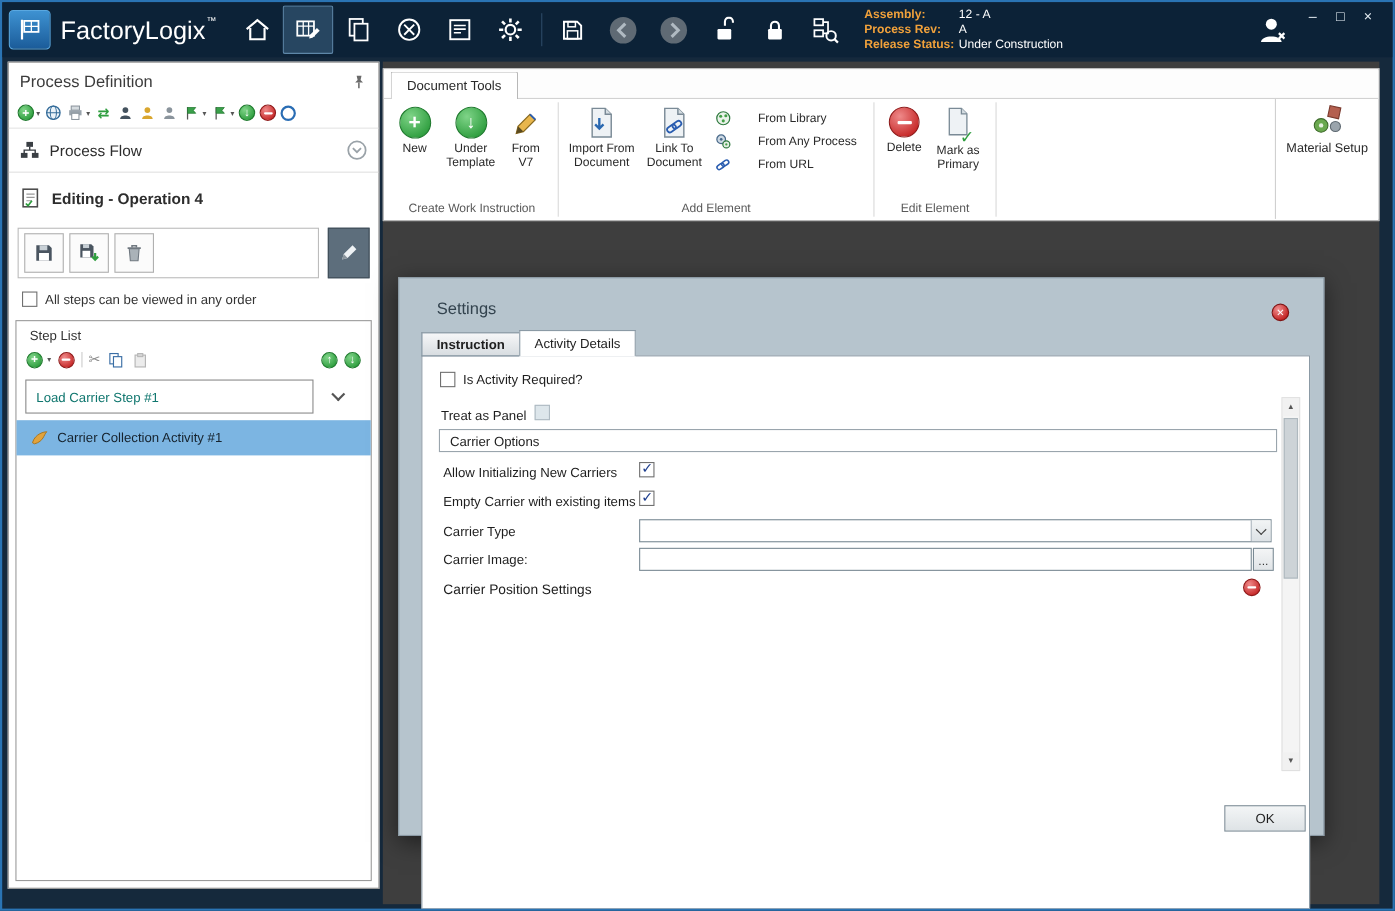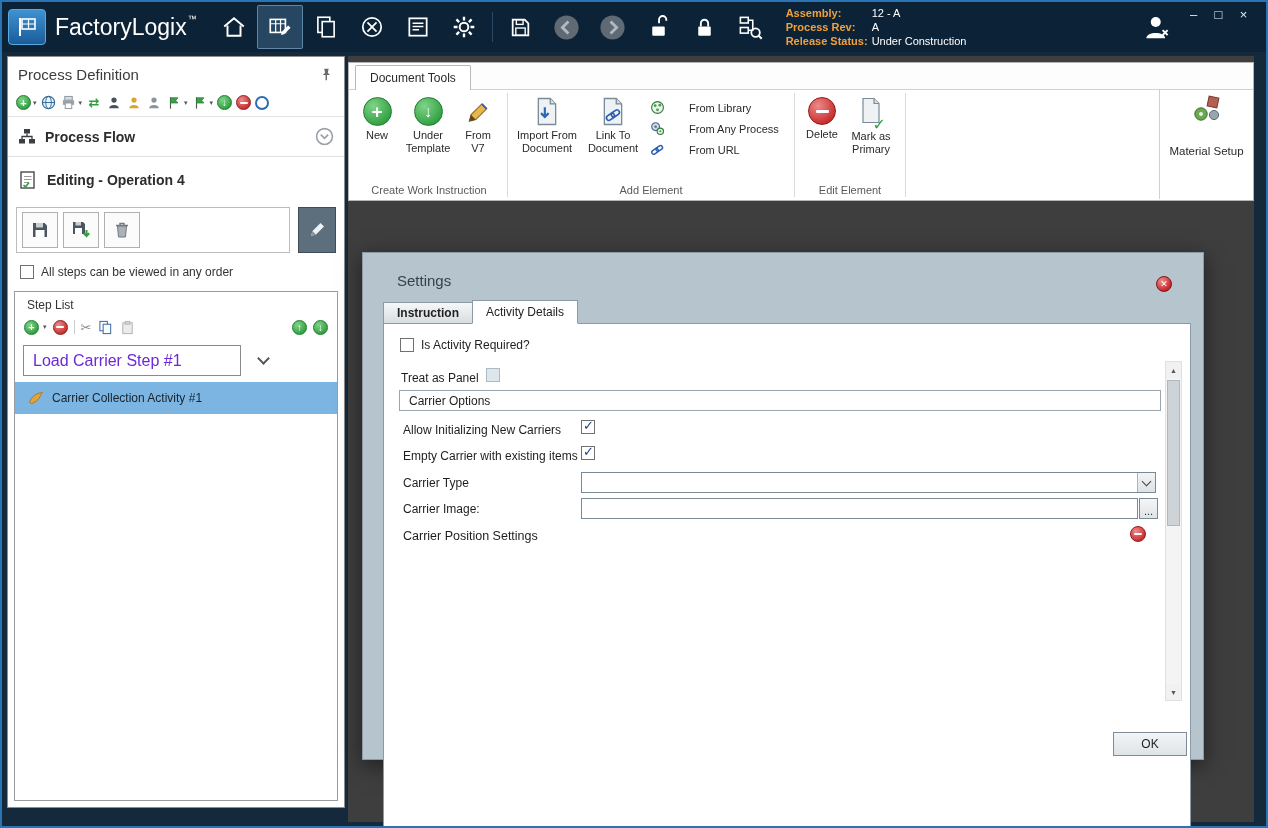--- a/index.html
+++ b/index.html
@@ -23,36 +23,36 @@
   .win-ctrls span{color:#e4ecf2;width:25px;text-align:center;font-size:13px;line-height:18px;cursor:default}
 
   
   .sidebar{position:absolute;top:54px;left:5px;width:338px;height:752px;background:#fff;border:1px solid #8d8d8d;display:flex;flex-direction:column}
   .sb-header{height:32px;display:flex;align-items:center;padding:3px 10px 0}
   .sb-title{font-size:15px;color:#3c3c3c;flex:1}
   .sb-tools{height:28px;display:flex;align-items:center;gap:4px;padding:0 8px;border-bottom:1px solid #e4e4e4}
   .icon16{width:16px;height:16px;display:inline-flex;align-items:center;justify-content:center;flex:0 0 auto}
   .caret{font-size:7px;color:#555;margin-left:-2px}
   .sb-flow{height:40px;display:flex;align-items:center;gap:9px;padding:0 10px;border-bottom:1px solid #e0e0e0}
-  .sb-flow-label{font-weight:bold;font-size:14px;color:#2d2d2d;flex:1}
+  .sb-flow-label{font-weight:normal;font-size:14px;color:#2d2d2d;flex:1}
   .sb-editing{height:46px;display:flex;align-items:center;gap:9px;padding:0 10px}
   .sb-editing-label{font-weight:bold;font-size:14px;color:#2d2d2d}
   .sb-actions{height:54px;display:flex;align-items:center;padding:0 8px}
   .sb-actions-group{border:1px solid #bcbcbc;height:46px;width:274px;display:flex;align-items:center;gap:5px;padding:0 5px}
   .sb-act-btn{width:36px;height:36px;border:1px solid #b0b0b0;background:#fbfbfb;display:flex;align-items:center;justify-content:center}
   .sb-edit-btn{margin-left:auto;width:38px;height:46px;background:#5d6e7c;border:1px solid #404d58;display:flex;align-items:center;justify-content:center}
   .sb-check{height:30px;display:flex;align-items:center;gap:7px;padding:0 12px;margin-bottom:4px}
   .sb-check-label{font-size:12px;color:#333}
   .step-list{flex:1;margin:0 6px 6px;border:1px solid #9b9b9b;display:flex;flex-direction:column;min-height:0;background:#fff}
   .sl-title{padding:6px 12px 3px;font-size:12px;color:#333}
   .sl-tools{height:24px;display:flex;align-items:center;gap:6px;padding:0 9px}
   .sl-vsep{width:1px;height:14px;background:#ccc}
   .sl-spacer{flex:1}
   .sl-combo-row{display:flex;align-items:center;gap:18px;padding:6px 8px 4px}
-  .sl-combo{width:218px;height:31px;border:1px solid #8a8a8a;display:flex;align-items:center;padding:0 9px;font-size:16px;color:#6d28d9;background:#fff}
+  .sl-combo{width:262px;height:31px;border:1px solid #8a8a8a;display:flex;align-items:center;padding:0 9px;font-size:12px;color:#0f766e;background:#fff}
   .chev-down{width:9px;height:9px;border-right:2px solid #555;border-bottom:2px solid #555;transform:rotate(45deg);margin-top:-5px}
   .sl-item-selected{height:32px;background:#7cb5e2;display:flex;align-items:center;gap:8px;padding:0 13px;font-size:12px;color:#16232e;margin-top:2px}
 
   
   .chk{width:14px;height:14px;border:1px solid #707070;background:#fff;position:relative;flex:0 0 auto;display:inline-block}
   .chk.checked::after{content:"✓";position:absolute;left:1px;top:-3px;font-size:13px;font-weight:bold;color:#1f3f8f}
   .chk.disabled{background:#dde6eb;border-color:#aebac2}
   .cg{border-radius:50%;background:radial-gradient(circle at 35% 30%,#7fd488,#2f9e3f 78%);border:1px solid #1f7a2e;color:#fff;display:flex;align-items:center;justify-content:center;font-weight:bold}
   .cr{border-radius:50%;background:radial-gradient(circle at 35% 30%,#ef8a8a,#c62828 78%);border:1px solid #8f1b1b;color:#fff;display:flex;align-items:center;justify-content:center}
   .cr .bar{width:8px;height:2px;background:#fff;border-radius:1px}
@@ -65,21 +65,21 @@
   .ribbon-tab{height:25px;padding:0 14px;border:1px solid #b8b8b8;border-bottom:none;background:#fff;font-size:12px;color:#2a2a2a;display:flex;align-items:center;border-radius:2px 2px 0 0;margin-bottom:-1px}
   .ribbon-body{height:110px;display:flex;padding-left:4px}
   .rb-group{display:flex;flex-direction:column;padding:0 2px}
   .rb-items{flex:1;display:flex;align-items:flex-start;padding-top:4px}
   .rb-label{height:20px;display:flex;align-items:center;justify-content:center;font-size:11px;color:#5a5a5a}
   .rb-sep{width:1px;background:#dadada;margin:3px 2px}
   .rb-big{display:flex;flex-direction:column;align-items:center;gap:3px;font-size:11px;line-height:13px;text-align:center;color:#2a2a2a;padding:3px 4px;width:58px}
   .rb-big.wide{width:70px}
   .rb-smalls{display:flex;flex-direction:column;gap:4px;padding:5px 6px 0}
   .rb-small{display:flex;align-items:center;gap:24px;font-size:11px;color:#2a2a2a;height:17px;white-space:nowrap}
-  .material-panel{position:absolute;top:1px;right:0;bottom:1px;width:94px;background:#fff;border-left:1px solid #d0d0d0;display:flex;flex-direction:column;align-items:center;padding-top:30px;gap:20px;font-size:11.5px;text-align:center;line-height:14px;color:#2a2a2a}
+  .material-panel{position:absolute;top:1px;right:0;bottom:1px;width:94px;background:#fff;border-left:1px solid #d0d0d0;display:flex;flex-direction:column;align-items:center;padding-top:30px;gap:4px;font-size:11.5px;text-align:center;line-height:14px;color:#2a2a2a}
   .mark-primary{position:relative}
   .mark-primary .ck{position:absolute;right:-4px;bottom:-4px;color:#2f9e3f;font-size:16px;font-weight:bold}
 
   
   .dialog{position:absolute;left:14px;top:196px;width:842px;height:508px;background:#b6c4cd;border:1px solid #8b9aa5;box-shadow:0 5px 20px rgba(0,0,0,.5)}
   .dlg-title{position:absolute;left:34px;top:19px;font-size:15px;color:#33434e}
   .dlg-close{position:absolute;right:31px;top:23px;width:16px;height:16px;border-radius:50%;background:radial-gradient(circle at 35% 30%,#f09090,#c22222 75%);border:1px solid #801515;color:#fff;font-size:9px;font-weight:bold;display:flex;align-items:center;justify-content:center}
   .dlg-tabs{position:absolute;left:20px;top:47px;display:flex;z-index:2}
   .dlg-tab{height:24px;padding:0 13px;font-size:12px;display:flex;align-items:center;border:1px solid #8b9aa5;cursor:default}
   .dlg-tab.inactive{background:linear-gradient(#f6f7f8,#d8dde1);font-weight:bold;color:#1f1f1f;height:22px;margin-top:2px;border-right:none}

